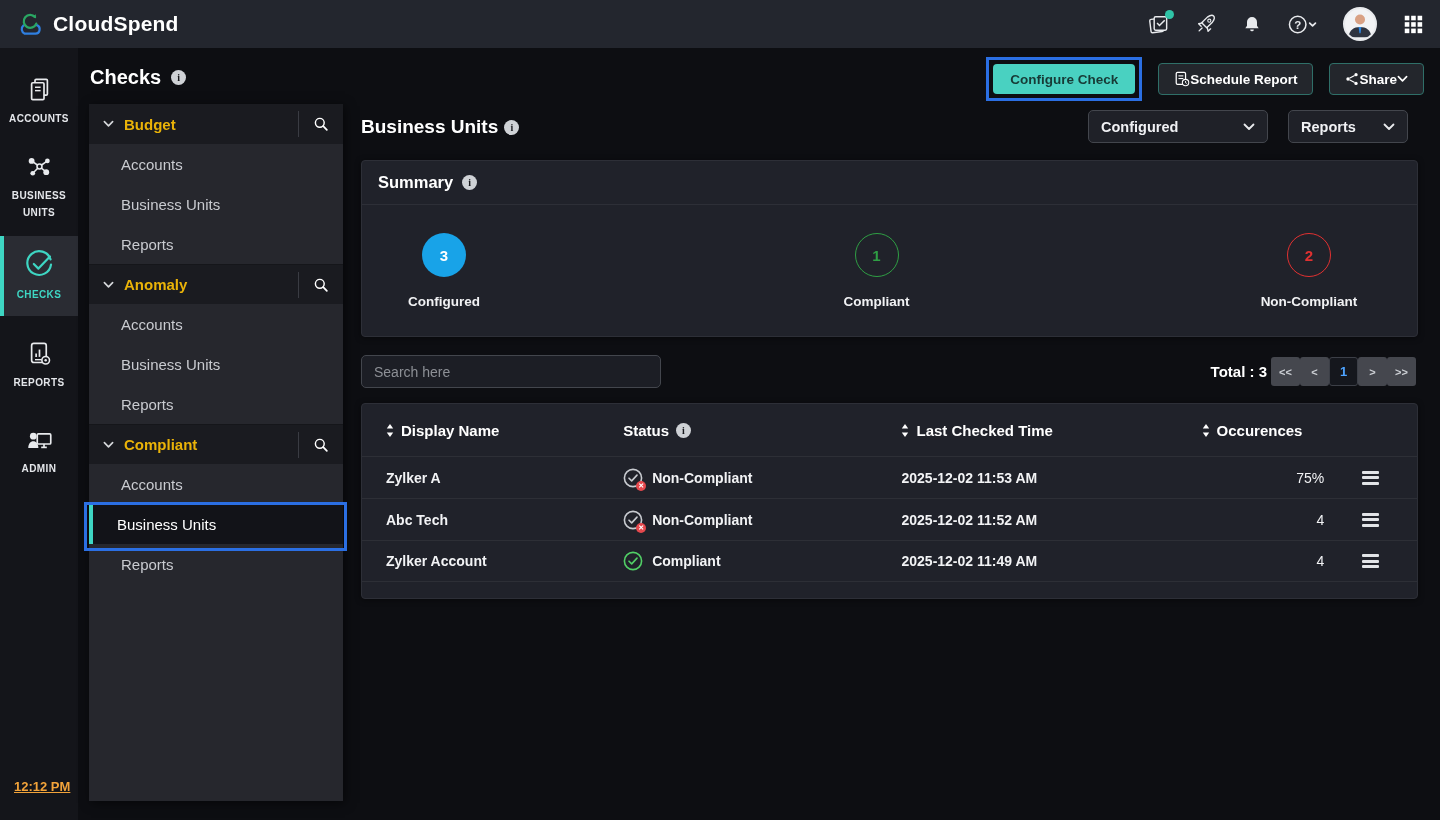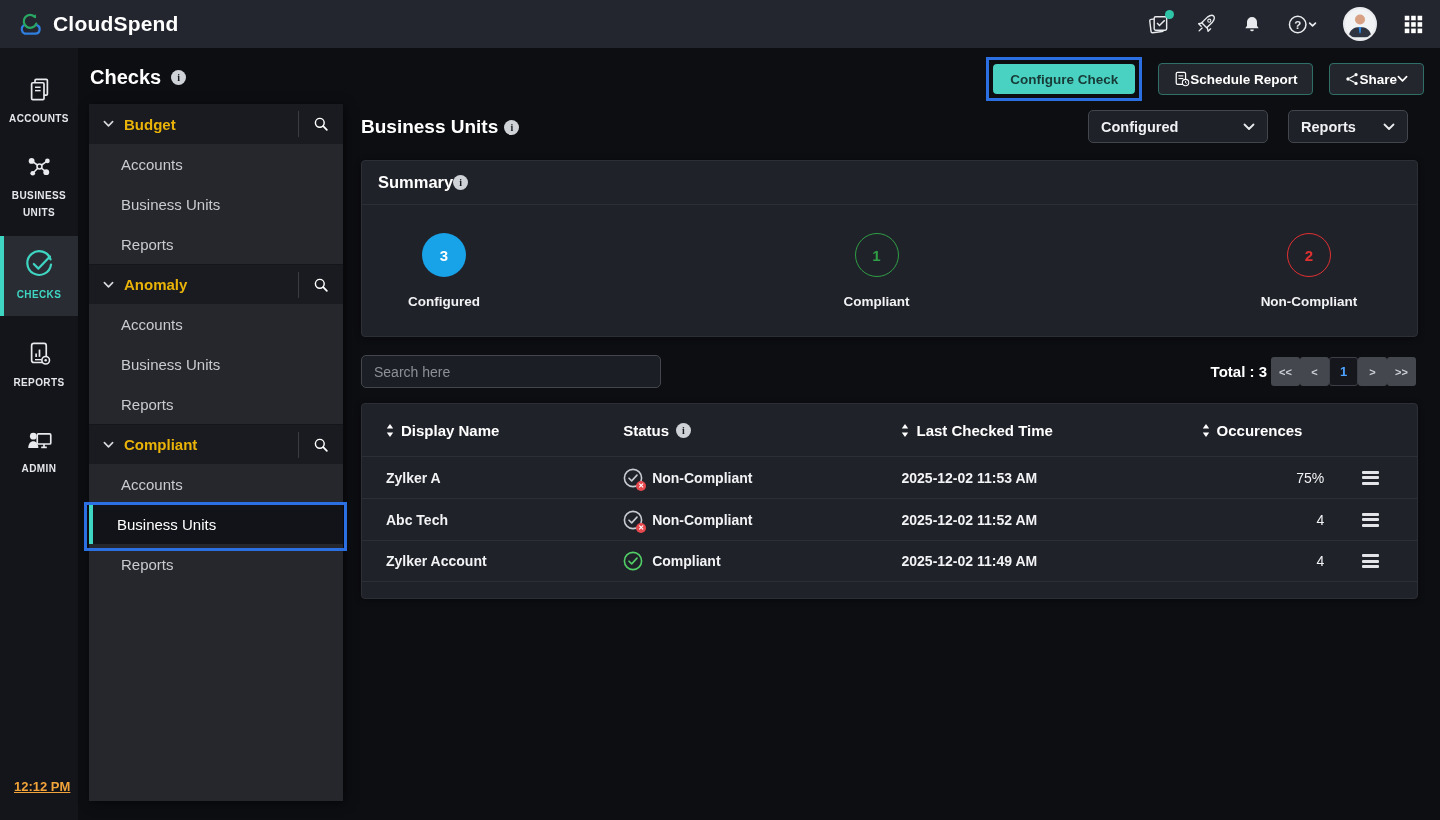--- a/index.html
+++ b/index.html
@@ -56,21 +56,21 @@
                 display:flex; align-items:center; gap:6px; }
   .select { position:absolute; top:110px; height:33px; background:#1f2128; border:1px solid #43464d;
             border-radius:5px; display:flex; align-items:center; justify-content:space-between;
             padding:0 12px; font-size:14.5px; font-weight:bold; color:#f0f1f4; cursor:pointer; }
   .select.sel-type { left:1088px; width:180px; }
   .select.sel-status { left:1288px; width:120px; }
 
   
   .card { background:#20222a; border:1px solid #2d2f37; border-radius:4px; box-shadow:0 1px 6px rgba(0,0,0,.45); }
   .summary { position:absolute; left:361px; top:160px; width:1057px; height:177px; }
-  .summary-head { height:44px; display:flex; align-items:center; padding:0 16px;
+  .summary-head { height:44px; display:flex; align-items:center; gap:9px; padding:0 16px;
                   border-bottom:1px solid #2d2f37; font-size:16.5px; font-weight:bold; color:#fff; }
   .stats { display:flex; justify-content:space-between; padding:28px 48px 0 22px; }
   .stat { display:flex; flex-direction:column; align-items:center; width:120px; }
   .stat-circ { width:44px; height:44px; border-radius:50%; display:flex; align-items:center; justify-content:center;
                font-size:15px; font-weight:bold; }
   .stat-circ.filled-blue { background:#18a3e8; color:#fff; }
   .stat-circ.outline-green { border:1px solid #2f9e44; color:#2f9e44; }
   .stat-circ.outline-red { border:1px solid #e03131; color:#e03131; }
   .stat-label { margin-top:17px; font-size:13.5px; font-weight:bold; color:#f1f2f4; white-space:nowrap; }
 

